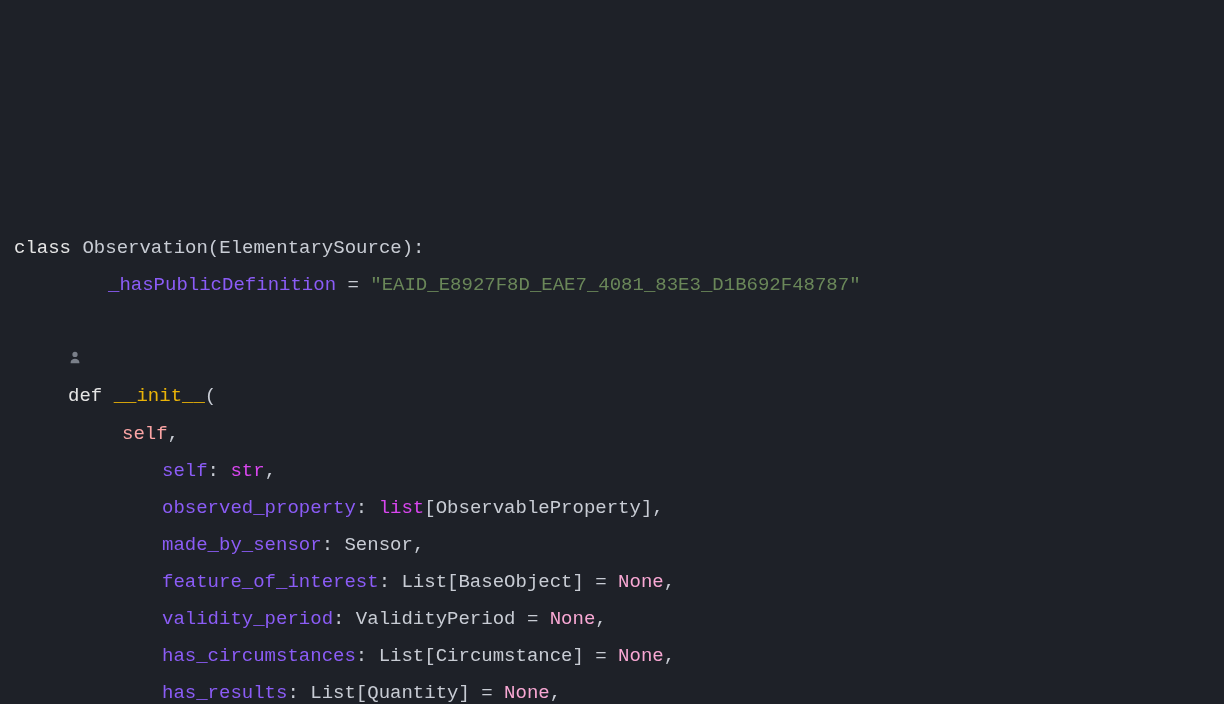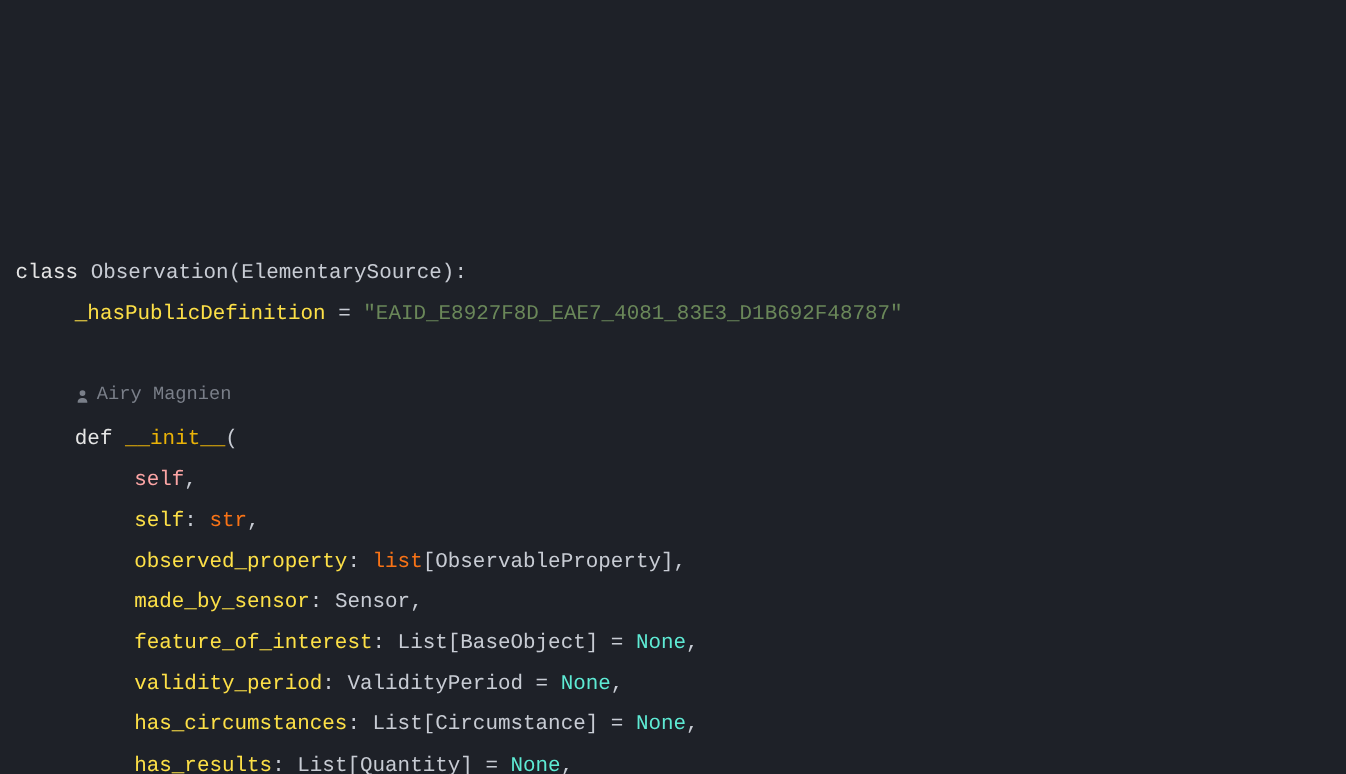--- a/index.html
+++ b/index.html
@@ -14,23 +14,23 @@
     white-space: pre;
   }
   .editor {
     padding-left: 14px;
   }
   .kw { color: #e5e5e5; }
   .classname { color: #c8ccd4; margin-top: 44px; }
   .fn { color: #eab308; }
   .self { color: #fca5a5; }
   .str { color: #6a8759; }
-  .builtin { color: #f97316; }
-  .none { color: #5eead4; }
-  .param { color: #fde047; }
+  .builtin { color: #d946ef; }
+  .none { color: #f9a8d4; }
+  .param { color: #8b5cf6; margin-left: 40px; }
   .punct { color: #c8ccd4; }
   .author-hint {
     color: #7a7f89;
     font-size: 17px;
     display: inline-flex;
     align-items: center;
     gap: 6px;
     padding-left: 54px;
     line-height: 2.2;
   }
@@ -49,21 +49,21 @@
 
 
 
 <div class="editor">
 
 <span class="code-line"><span class="kw">class</span> <span class="classname">Observation</span><span class="punct">(</span><span class="classname">ElementarySource</span><span class="punct">):</span></span>
 <span class="code-line indent1"><span class="param">_hasPublicDefinition</span> <span class="punct">=</span> <span class="str">"EAID_E8927F8D_EAE7_4081_83E3_D1B692F48787"</span></span>
 <span class="code-line"> </span>
 <span class="author-hint"><svg viewBox="0 0 16 16" fill="currentColor">
         <path d="M8 8a3 3 0 1 0 0-6 3 3 0 0 0 0 6zm-5 6c0-2.5 2.5-4 5-4s5 1.5 5 4v1H3v-1z"></path>
-      </svg><span>Airy Magnien</span></span>
+      </svg></span>
 <span class="code-line indent1"><span class="kw">def</span> <span class="fn">__init__</span><span class="punct">(</span></span>
 <span class="code-line indent2"><span class="self">self</span><span class="punct">,</span></span>
 <span class="code-line indent2"><span class="param">self</span><span class="punct">: </span><span class="builtin">str</span><span class="punct">,</span></span>
 <span class="code-line indent2"><span class="param">observed_property</span><span class="punct">: </span><span class="builtin">list</span><span class="punct">[</span><span class="classname">ObservableProperty</span><span class="punct">],</span></span>
 <span class="code-line indent2"><span class="param">made_by_sensor</span><span class="punct">: </span><span class="classname">Sensor</span><span class="punct">,</span></span>
 <span class="code-line indent2"><span class="param">feature_of_interest</span><span class="punct">: </span><span class="classname">List</span><span class="punct">[</span><span class="classname">BaseObject</span><span class="punct">] = </span><span class="none">None</span><span class="punct">,</span></span>
 <span class="code-line indent2"><span class="param">validity_period</span><span class="punct">: </span><span class="classname">ValidityPeriod</span><span class="punct"> = </span><span class="none">None</span><span class="punct">,</span></span>
 <span class="code-line indent2"><span class="param">has_circumstances</span><span class="punct">: </span><span class="classname">List</span><span class="punct">[</span><span class="classname">Circumstance</span><span class="punct">] = </span><span class="none">None</span><span class="punct">,</span></span>
 <span class="code-line indent2"><span class="param">has_results</span><span class="punct">: </span><span class="classname">List</span><span class="punct">[</span><span class="classname">Quantity</span><span class="punct">] = </span><span class="none">None</span><span class="punct">,</span></span>
 

